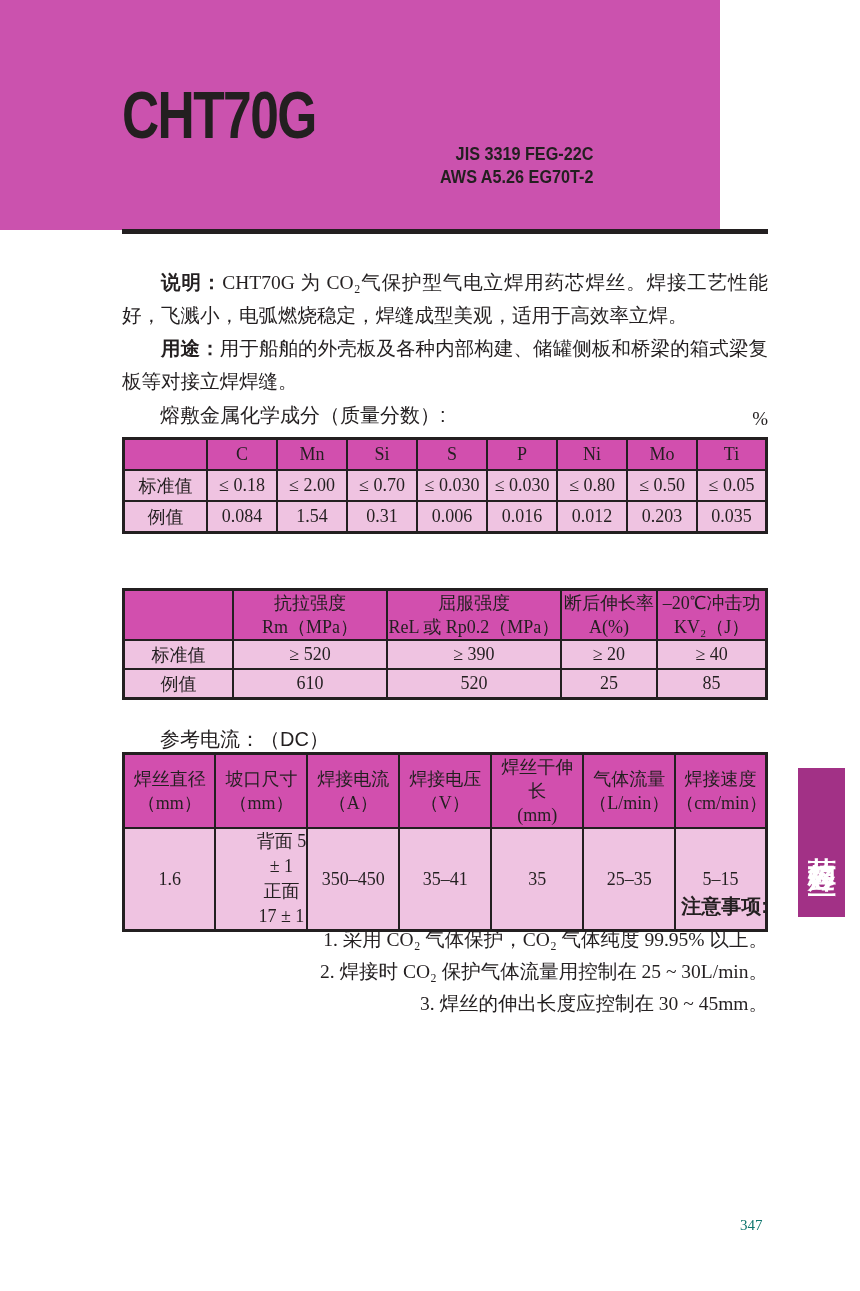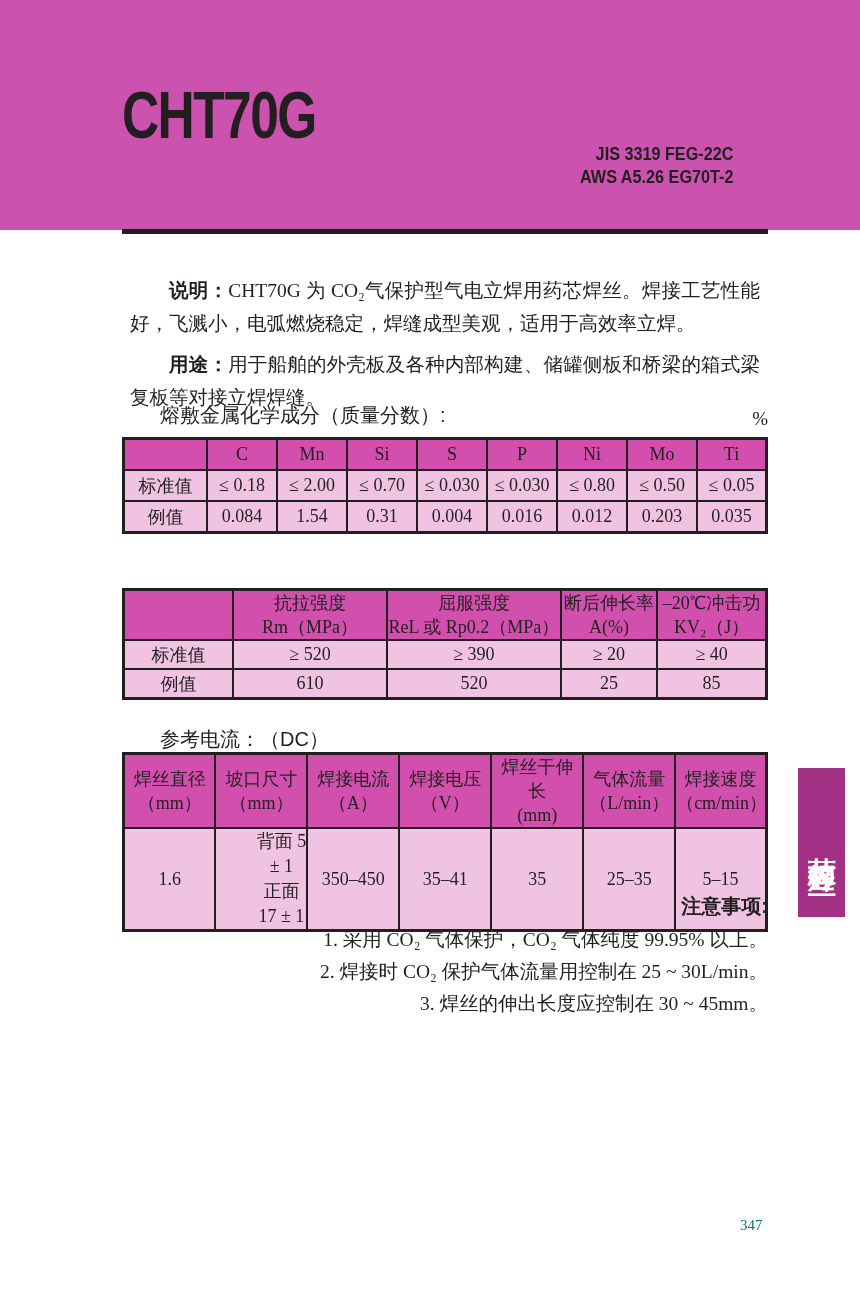--- a/index.html
+++ b/index.html
@@ -1,35 +1,35 @@
 <!DOCTYPE html>
 <html><head>
 <meta charset="utf-8">
 <style>
   html,body { margin:0; padding:0; background:#ffffff; }
   .page { position:relative; width:860px; height:1291px; background:#ffffff;
           font-family:"Liberation Serif", serif; color:#231f20; overflow:hidden; }
 
   
-  .band { position:absolute; left:0; top:0; width:860px; height:230px; background:#cb52ae; }
+  .band { position:absolute; left:0; top:0; width:720px; height:230px; background:#cb52ae; }
   .product { position:absolute; left:122px; top:76px;
              font-family:"Liberation Sans", sans-serif; font-weight:800; font-size:66px;
              letter-spacing:-2px; transform:scaleX(0.78) scaleY(1.02); transform-origin:left top;
              color:#231f20; white-space:nowrap; }
   .standards { position:absolute; right:127px; top:143px; text-align:right;
                font-family:"Liberation Sans", sans-serif; font-weight:800; font-size:18px;
                line-height:23px; transform:scaleX(0.9); transform-origin:right top;
                color:#231f20; white-space:nowrap; }
 
   .rule { position:absolute; left:122px; top:229px; width:646px; height:5px; background:#231f20; }
 
   
   .intro { position:absolute; left:122px; top:266px; width:646px;
            font-size:19.5px; line-height:33px; text-align:justify; }
-  .intro p { margin:8px; text-indent:2em; }
+  .intro p { margin:0; text-indent:2em; }
   .lbl { font-family:"Liberation Sans", sans-serif; font-weight:700; }
 
   
   .sec-row { position:absolute; left:122px; width:646px; display:flex;
              justify-content:space-between; align-items:flex-end; }
   .sec-title { font-family:"Liberation Sans", sans-serif; font-weight:400;
                font-size:20px; margin:0 0 0 38px; }
   .unit { font-size:19px; line-height:20px; }
   #chem-row { top:402px; }
   #mech-row { top:556px; }
@@ -128,21 +128,21 @@
       <td>≤ 0.030</td>
       <td>≤ 0.80</td>
       <td>≤ 0.50</td>
       <td>≤ 0.05</td>
     </tr>
     <tr>
       <td>例值</td>
       <td>0.084</td>
       <td>1.54</td>
       <td>0.31</td>
-      <td>0.004</td>
+      <td>0.006</td>
       <td>0.016</td>
       <td>0.012</td>
       <td>0.203</td>
       <td>0.035</td>
     </tr>
   </tbody>
     </table>
 
 
   <table class="t" id="t2">

